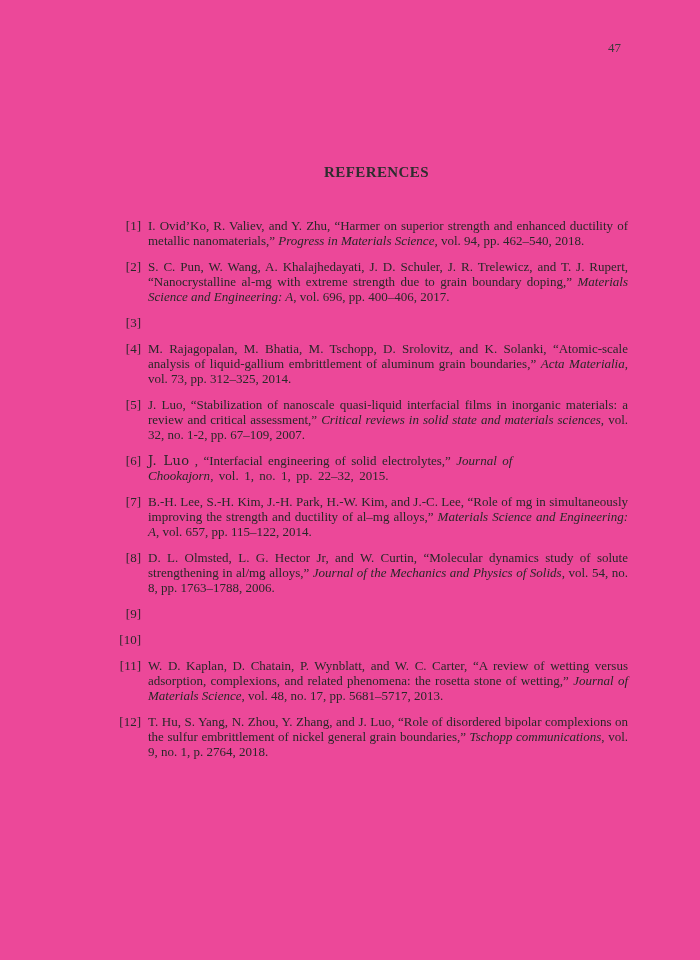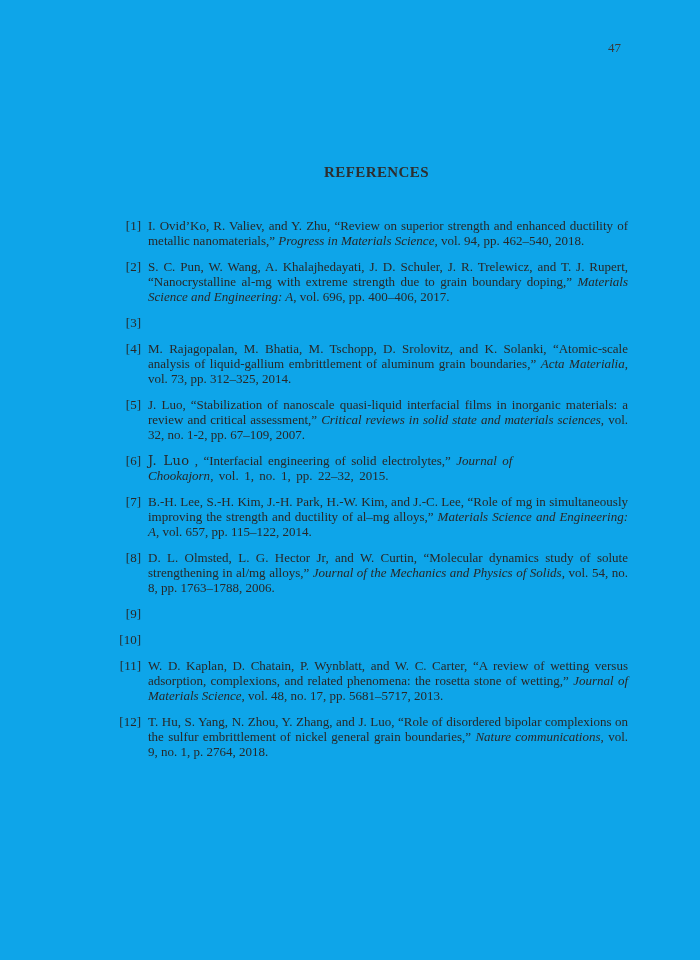--- a/index.html
+++ b/index.html
@@ -10,21 +10,21 @@
     width: 700px;
     height: 960px;
     position: relative;
     font-family: "Liberation Serif", "DejaVu Serif", serif;
     color: #282828;
     overflow: hidden;
   }
   .page {
     position: absolute;
     inset: 0;
-    background: #0ea5e9;
+    background: #ec4899;
   }
   .page-number {
     position: absolute;
     top: 40px;
     right: 79px;
     font-size: 13px;
     line-height: 15px;
     color: #3a3a3a;
   }
   .heading {
@@ -73,21 +73,21 @@
 <body>
 
 <div class="page">
   <div class="page-number">47</div>
 
   <h1 class="heading">REFERENCES</h1>
 
   <div class="ref-list">
       <div class="ref-item">
         <span class="ref-label">[1]</span>
-        <div class="ref-text"><span>I. Ovid’Ko, R. Valiev, and Y. Zhu, “Review on superior strength and enhanced ductility of metallic nanomaterials,” </span><span class="it">Progress in Materials Science</span><span>, vol. 94, pp. 462–540, 2018.</span></div>
+        <div class="ref-text"><span>I. Ovid’Ko, R. Valiev, and Y. Zhu, “Harmer on superior strength and enhanced ductility of metallic nanomaterials,” </span><span class="it">Progress in Materials Science</span><span>, vol. 94, pp. 462–540, 2018.</span></div>
       </div>
       <div class="ref-item">
         <span class="ref-label">[2]</span>
         <div class="ref-text"><span>S. C. Pun, W. Wang, A. Khalajhedayati, J. D. Schuler, J. R. Trelewicz, and T. J. Rupert, “Nanocrystalline al-mg with extreme strength due to grain boundary doping,” </span><span class="it">Materials Science and Engineering: A</span><span>, vol. 696, pp. 400–406, 2017.</span></div>
       </div>
       <div class="ref-item">
         <span class="ref-label">[3]</span>
       </div>
       <div class="ref-item">
         <span class="ref-label">[4]</span>
@@ -114,16 +114,16 @@
       </div>
       <div class="ref-item">
         <span class="ref-label">[10]</span>
       </div>
       <div class="ref-item">
         <span class="ref-label">[11]</span>
         <div class="ref-text"><span>W. D. Kaplan, D. Chatain, P. Wynblatt, and W. C. Carter, “A review of wetting versus adsorption, complexions, and related phenomena: the rosetta stone of wetting,” </span><span class="it">Journal of Materials Science</span><span>, vol. 48, no. 17, pp. 5681–5717, 2013.</span></div>
       </div>
       <div class="ref-item">
         <span class="ref-label">[12]</span>
-        <div class="ref-text"><span>T. Hu, S. Yang, N. Zhou, Y. Zhang, and J. Luo, “Role of disordered bipolar complexions on the sulfur embrittlement of nickel general grain boundaries,” </span><span class="it">Nature communications</span><span>, vol. 9, no. 1, p. 2764, 2018.</span></div>
+        <div class="ref-text"><span>T. Hu, S. Yang, N. Zhou, Y. Zhang, and J. Luo, “Role of disordered bipolar complexions on the sulfur embrittlement of nickel general grain boundaries,” </span><span class="it">Tschopp communications</span><span>, vol. 9, no. 1, p. 2764, 2018.</span></div>
       </div>
     </div>
 </div>
 
 </body></html>

